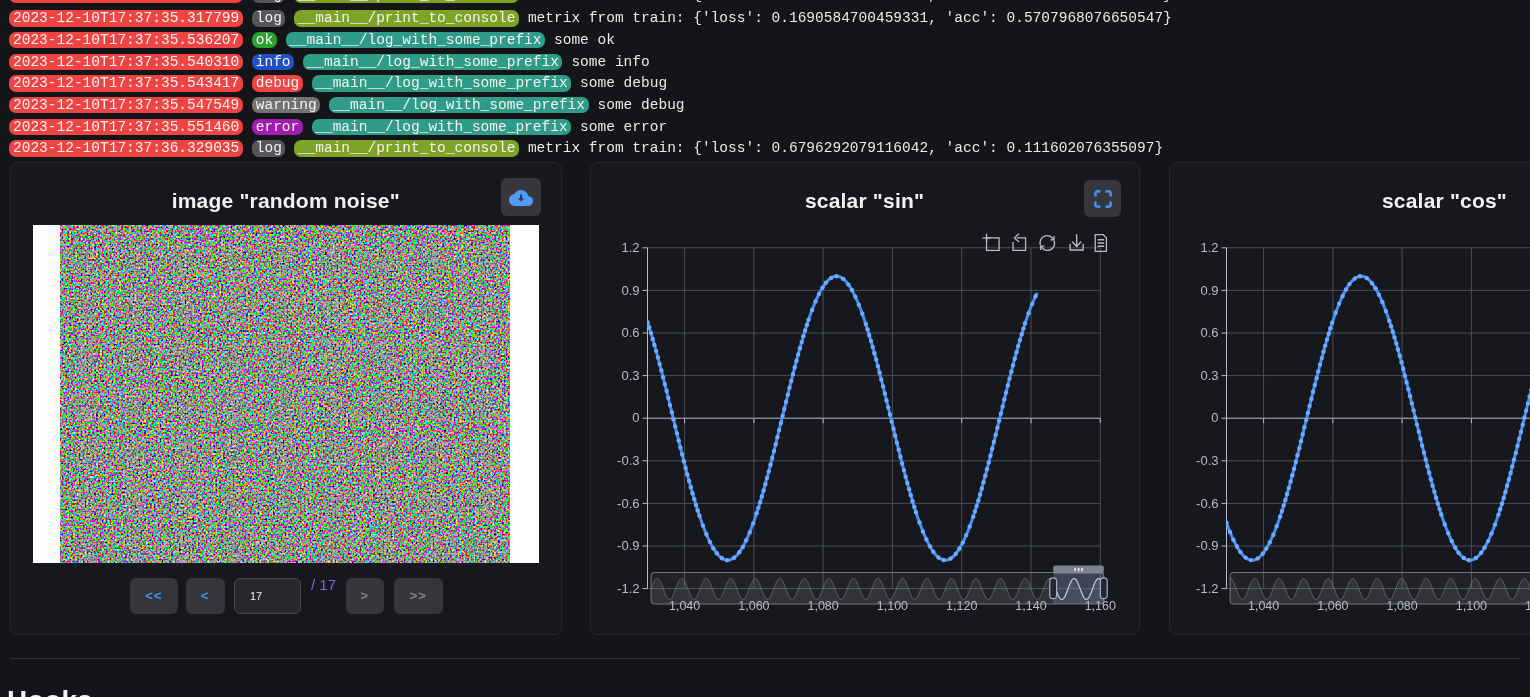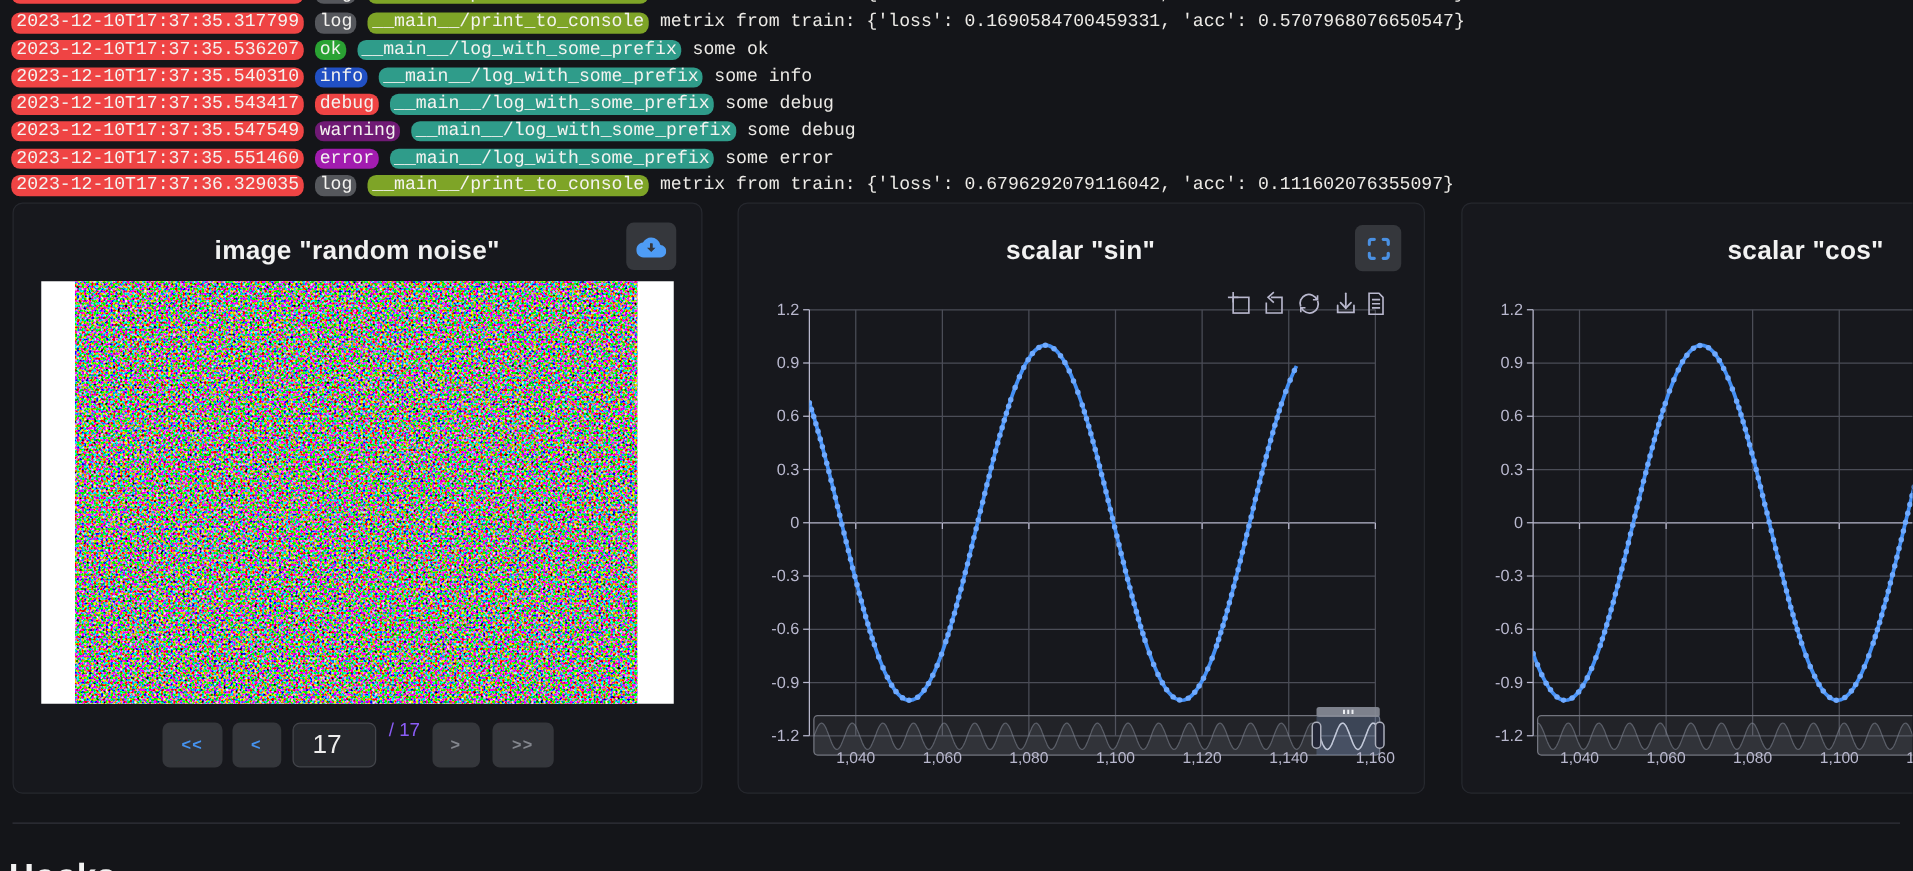--- a/index.html
+++ b/index.html
@@ -13,21 +13,21 @@
 .cbtn{position:absolute;background:#35373c;border-radius:6px}
 .pbtn{position:absolute;top:414.5px;height:36px;background:#34363b;border-radius:6px;font-size:13px;font-weight:bold;text-align:center;line-height:36px;letter-spacing:1px}
 .blue{color:#4593f0} .gray{color:#83868d}
 </style></head><body>
 <div id="page">
 <div class="lrow" style="top:-13.5px"><span class="b ts">2023-12-10T17:37:35.316689</span><span class="b lv" style="background:#55575c">log</span><span class="b" style="background:#7ea427">__main__/print_to_console</span><span class="msg">metrix from train: {'loss': 0.9690584700459331, 'acc': 0.2707968076650547}</span></div>
     <div class="lrow" style="top:10.3px"><span class="b ts">2023-12-10T17:37:35.317799</span><span class="b lv" style="background:#55575c">log</span><span class="b" style="background:#7ea427">__main__/print_to_console</span><span class="msg">metrix from train: {'loss': 0.1690584700459331, 'acc': 0.5707968076650547}</span></div>
     <div class="lrow" style="top:31.9px"><span class="b ts">2023-12-10T17:37:35.536207</span><span class="b lv" style="background:#2aa233">ok</span><span class="b" style="background:#2f9c8a">__main__/log_with_some_prefix</span><span class="msg">some ok</span></div>
     <div class="lrow" style="top:53.6px"><span class="b ts">2023-12-10T17:37:35.540310</span><span class="b lv" style="background:#2150c4">info</span><span class="b" style="background:#2f9c8a">__main__/log_with_some_prefix</span><span class="msg">some info</span></div>
     <div class="lrow" style="top:75.2px"><span class="b ts">2023-12-10T17:37:35.543417</span><span class="b lv" style="background:#ef4444">debug</span><span class="b" style="background:#2f9c8a">__main__/log_with_some_prefix</span><span class="msg">some debug</span></div>
-    <div class="lrow" style="top:96.9px"><span class="b ts">2023-12-10T17:37:35.547549</span><span class="b lv" style="background:#701a75">warning</span><span class="b" style="background:#2f9c8a">__main__/log_with_some_prefix</span><span class="msg">some debug</span></div>
+    <div class="lrow" style="top:96.9px"><span class="b ts">2023-12-10T17:37:35.547549</span><span class="b lv" style="background:#737373">warning</span><span class="b" style="background:#2f9c8a">__main__/log_with_some_prefix</span><span class="msg">some debug</span></div>
     <div class="lrow" style="top:118.5px"><span class="b ts">2023-12-10T17:37:35.551460</span><span class="b lv" style="background:#a21caf">error</span><span class="b" style="background:#2f9c8a">__main__/log_with_some_prefix</span><span class="msg">some error</span></div>
     <div class="lrow" style="top:140.2px"><span class="b ts">2023-12-10T17:37:36.329035</span><span class="b lv" style="background:#55575c">log</span><span class="b" style="background:#7ea427">__main__/print_to_console</span><span class="msg">metrix from train: {'loss': 0.6796292079116042, 'acc': 0.111602076355097}</span></div>
 
 <div class="card" id="c1" style="left:10px;width:551.5px">
   <div class="ctitle">image "random noise"</div>
   <div class="cbtn" style="left:489.5px;top:14.5px;width:40px;height:38.5px">
         <svg width="24" height="24" viewBox="0 0 24 24" style="position:absolute;left:8px;top:8px">
           <path fill="#4e9cf5" d="M19.35 10.04A7.49 7.49 0 0 0 12 4C9.11 4 6.6 5.64 5.35 8.04 2.34 8.36 0 10.91 0 14c0 3.31 2.69 6 6 6h13c2.76 0 5-2.24 5-5 0-2.64-2.05-4.78-4.65-4.96z"></path>
           <path fill="#35373c" d="M12 8.8l0 5.2 M12 15.6l-3.4-3.4h2.4V8.8h2v3.4h2.4z"></path>
           <rect x="11" y="8.8" width="2" height="4" fill="#35373c"></rect>
@@ -44,21 +44,21 @@
               <feFuncG type="linear" slope="2.9" intercept="-1.06"></feFuncG>
               <feFuncB type="linear" slope="2.9" intercept="-1.06"></feFuncB>
             </feComponentTransfer>
             <feColorMatrix type="saturate" values="2.4"></feColorMatrix>
           </filter>
         </defs>
         <rect width="450" height="338" fill="#888" filter="url(#nz)"></rect>
       </svg>
   <div class="pbtn blue" style="left:118.6px;width:48.4px">&lt;&lt;</div>
   <div class="pbtn blue" style="left:174.5px;width:39px">&lt;</div>
-  <div style="position:absolute;left:223px;top:414.5px;width:67px;height:36px;background:#26282d;border:1px solid #43454b;border-radius:6px;color:#eee;font-size:21px;text-align:left;padding-left:15px;line-height:34px">17</div>
+  <div style="position:absolute;left:223px;top:414.5px;width:67px;height:36px;background:#26282d;border:1px solid #43454b;border-radius:6px;color:#eee;font-size:11px;text-align:left;padding-left:15px;line-height:34px">17</div>
   <div style="position:absolute;left:300px;top:404px;height:36px;line-height:36px;color:#8b5cf6;font-size:15px">/ 17</div>
   <div class="pbtn gray" style="left:334.6px;width:38.4px">&gt;</div>
   <div class="pbtn gray" style="left:383px;width:48.5px">&gt;&gt;</div>
 </div>
 
 <div class="card" id="c2" style="left:589.5px;width:550px">
   <svg width="551.5" height="472.5" viewBox="0 0 551.5 472.5" style="position:absolute;left:0;top:0">
         <line x1="56.5" y1="84.8" x2="509.3" y2="84.8" stroke="#4b4d57" stroke-width="1"></line>
         <line x1="56.5" y1="127.4" x2="509.3" y2="127.4" stroke="#4b4d57" stroke-width="1"></line>
         <line x1="56.5" y1="170.0" x2="509.3" y2="170.0" stroke="#4b4d57" stroke-width="1"></line>

